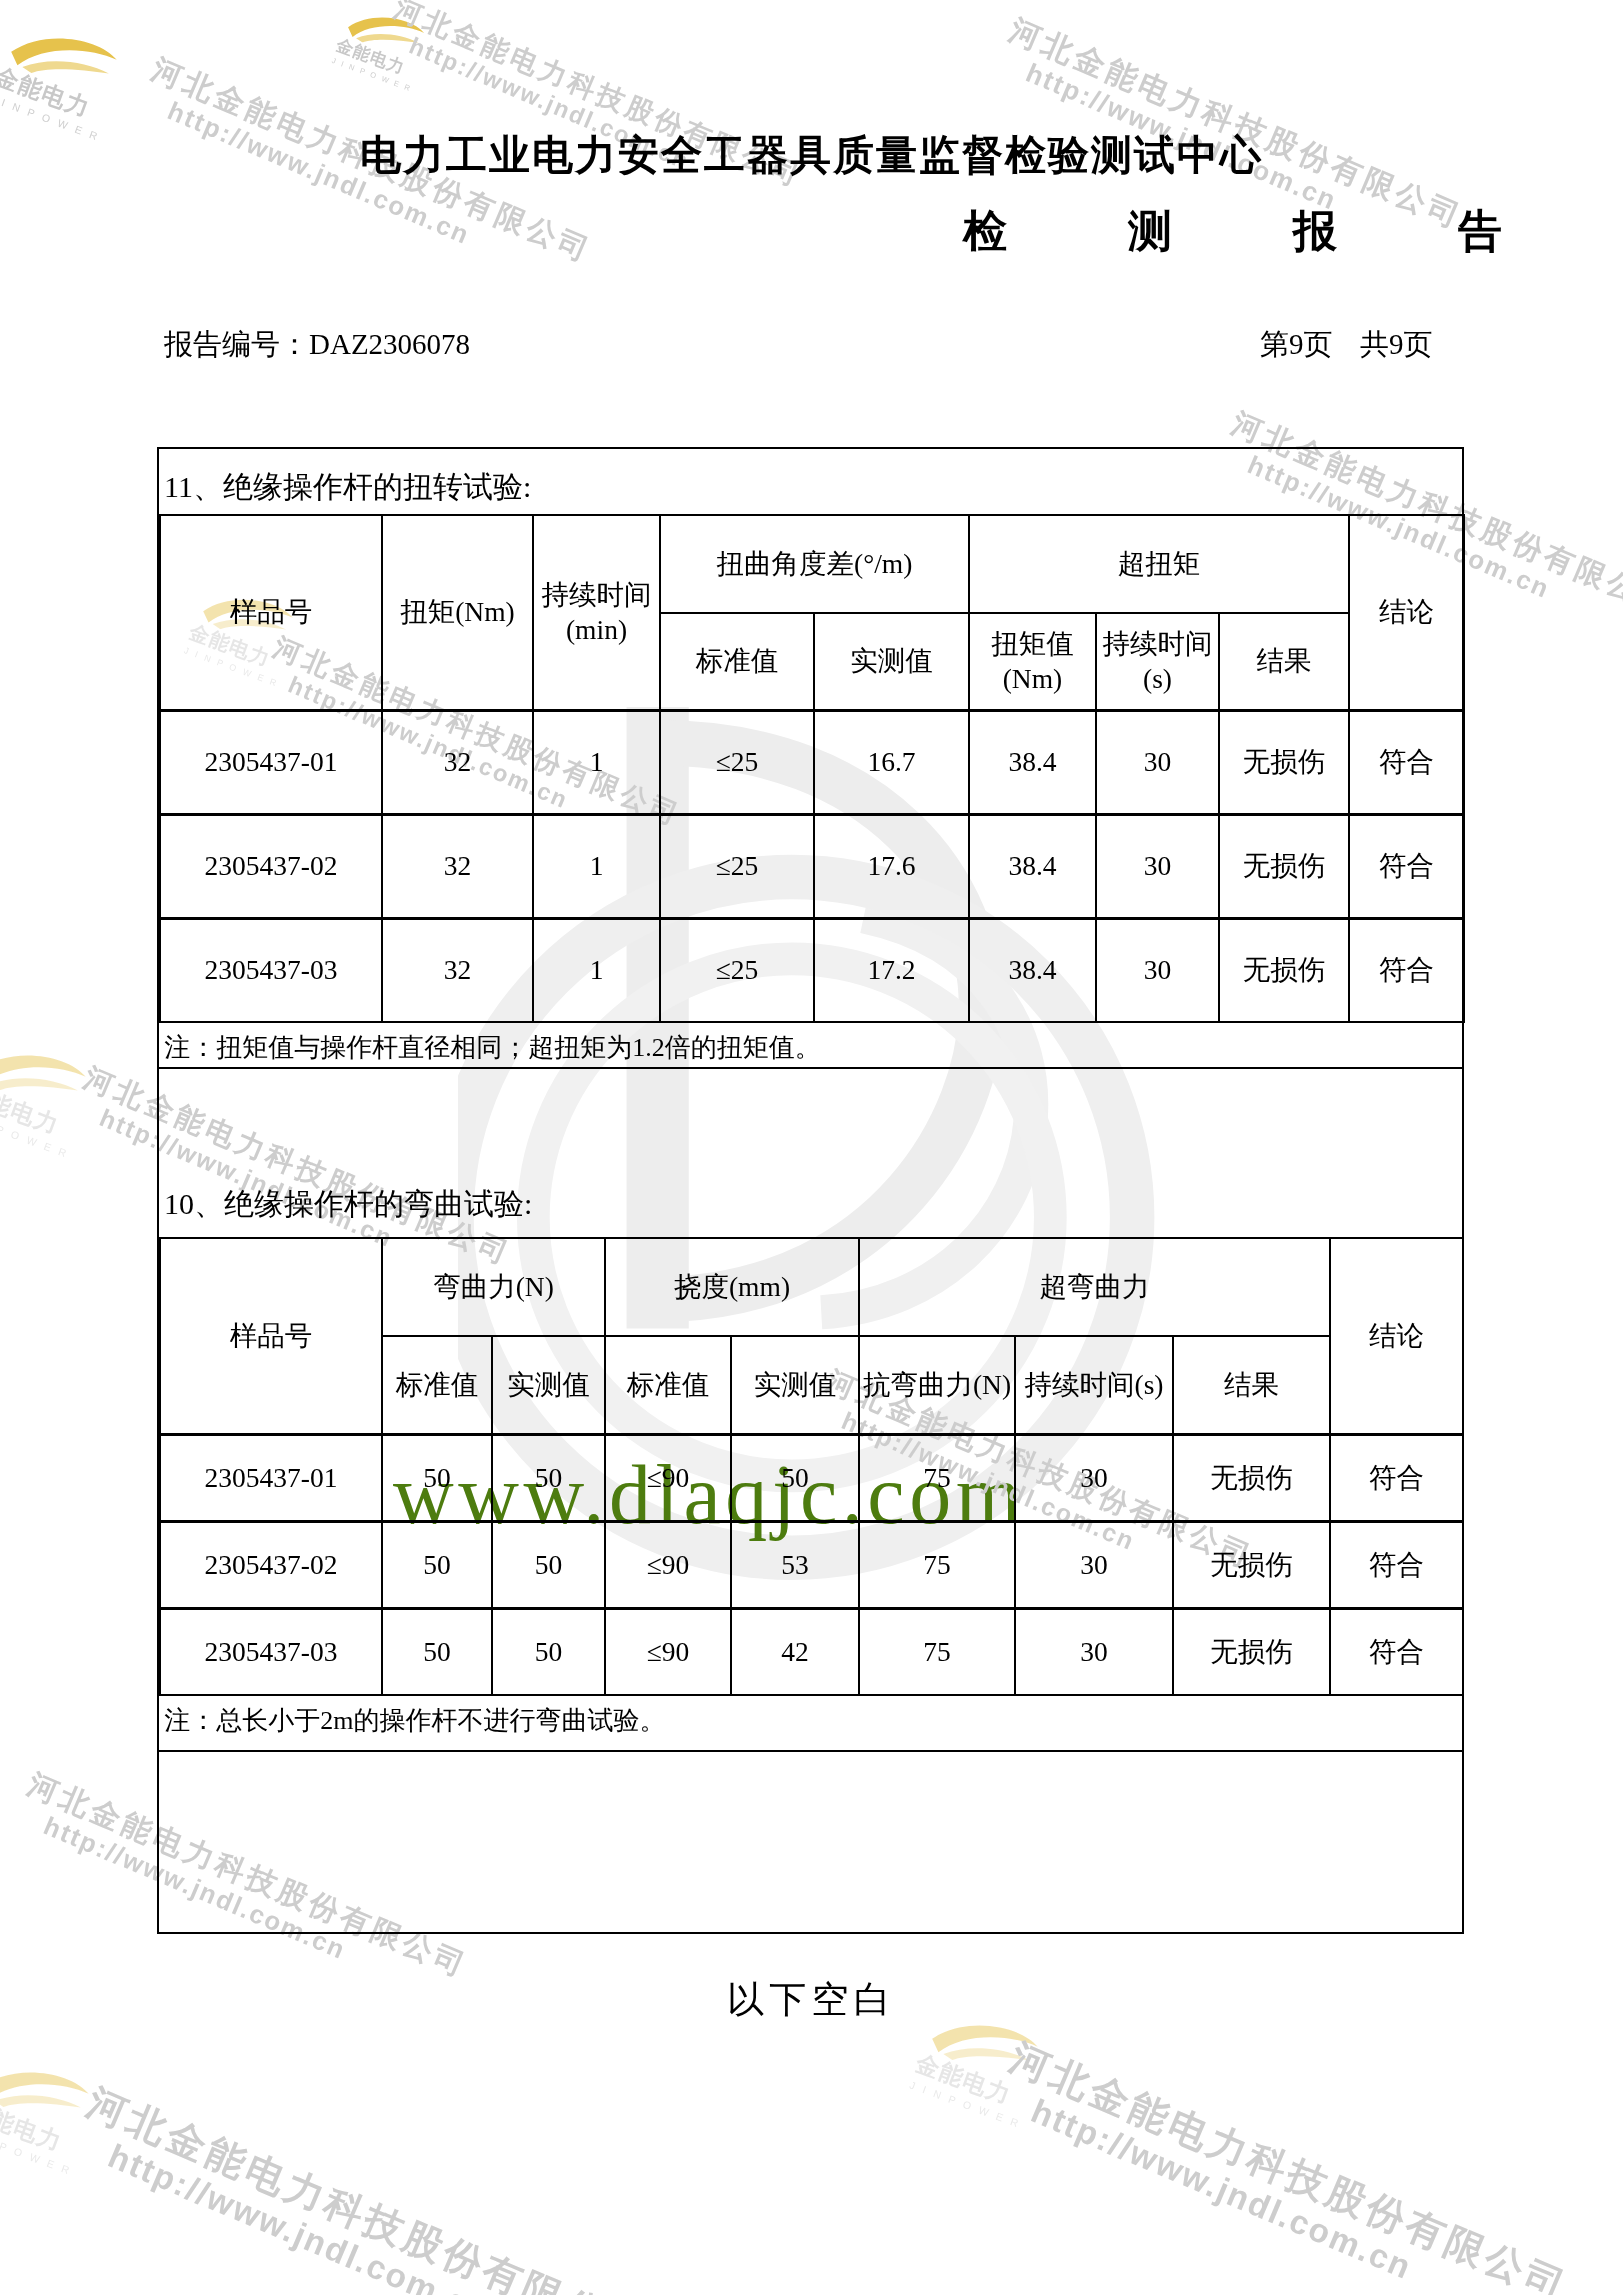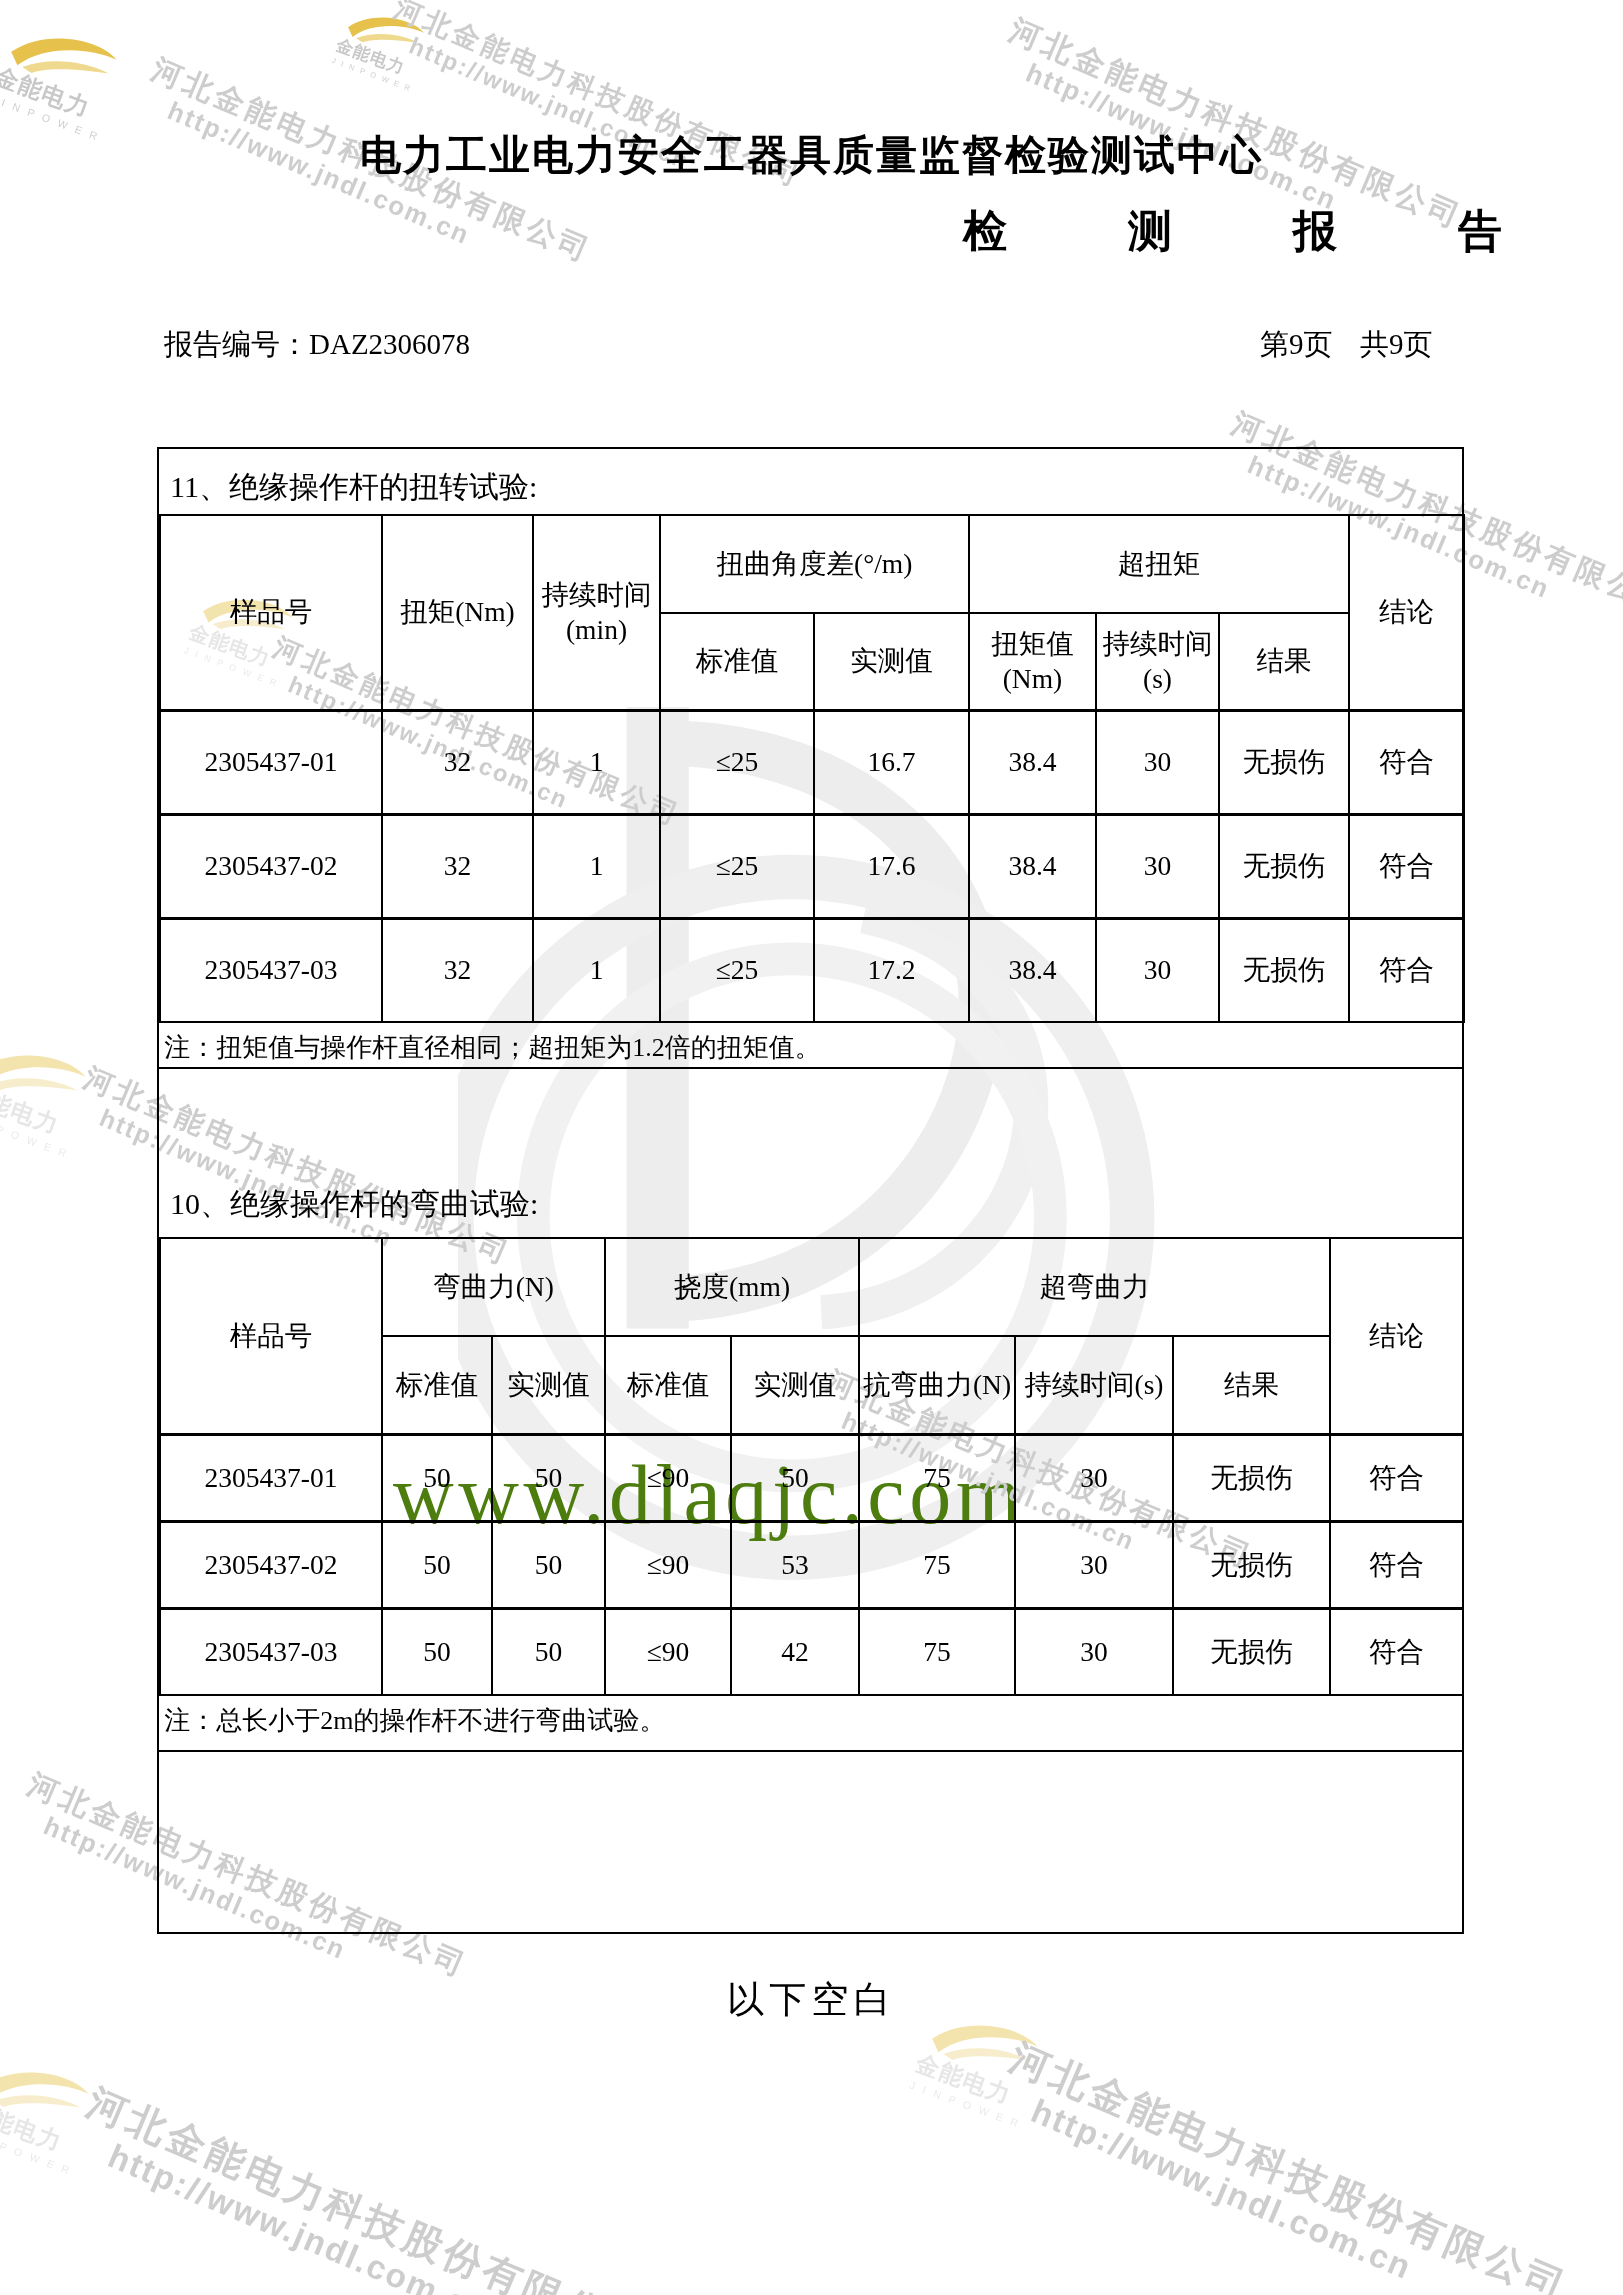--- a/index.html
+++ b/index.html
@@ -49,21 +49,21 @@
   .meta-right1 { position:absolute; top:325px; left:1260px; font-size:29px; }
   .meta-right1 .sep { display:inline-block; width:27.5px; }
   .meta-left2 { position:absolute; top:382px; left:164px; font-size:29px; }
   .meta-left2 .hum { margin-left:110px; }
 
   .content-box {
     position:absolute; left:157px; top:447px; width:1307px; height:1487px;
     border:2.6px solid #000; box-sizing:border-box;
   }
   .sec-title {
-    font-size:30px; padding-left:11px; display:flex; align-items:flex-end;
+    font-size:30px; padding-left:5px; display:flex; align-items:flex-end;
     box-sizing:border-box;
   }
   .sec-title.first { height:65px; padding-bottom:6.5px; }
   .sec-title.second { height:59px; margin-top:109px; padding-bottom:11.8px; }
 
   table { border-collapse:collapse; width:100%; table-layout:fixed; }
   td {
     border:2px solid #000; text-align:center; vertical-align:middle;
     font-size:27.5px; font-weight:400; padding:0 2.6px; line-height:1.3;
     overflow:hidden;

